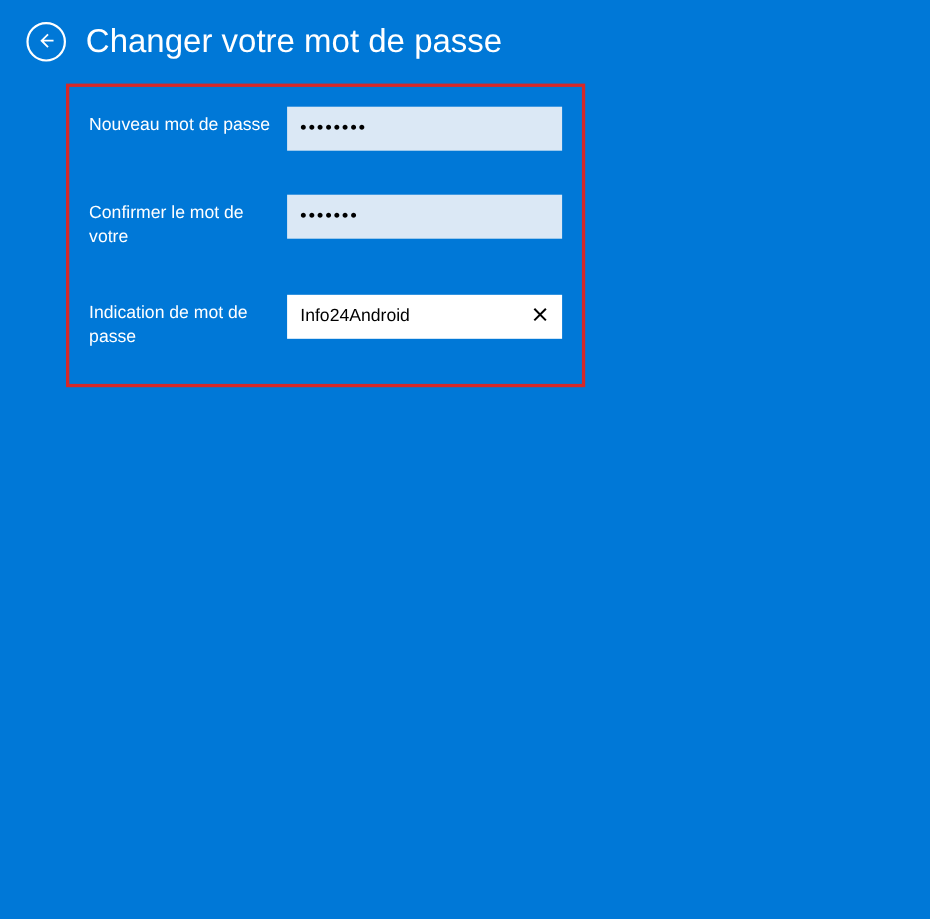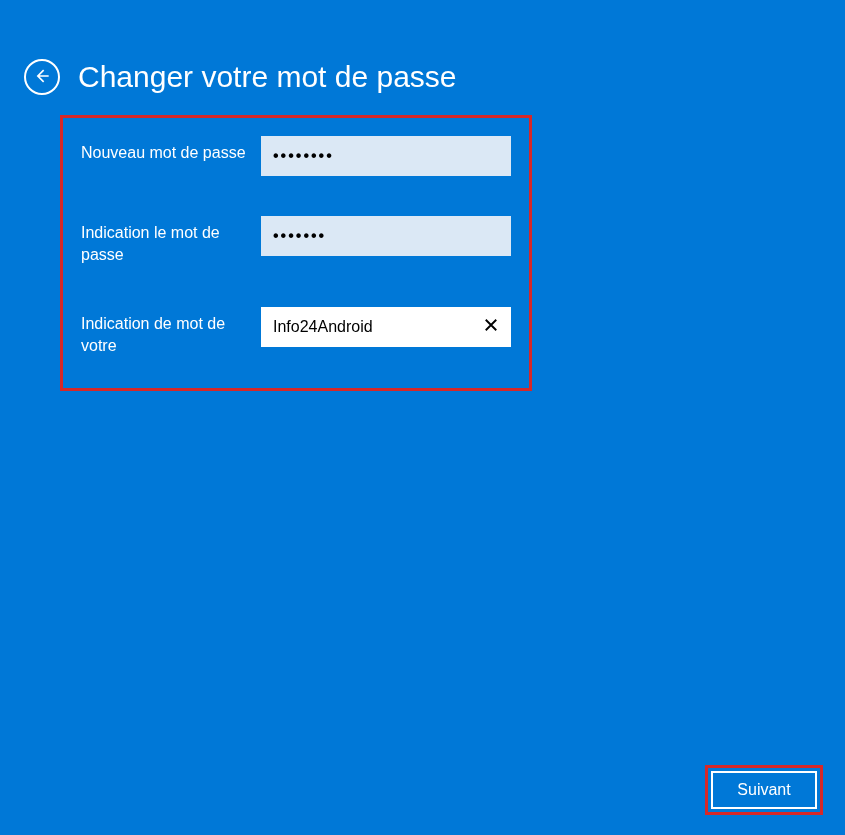--- a/index.html
+++ b/index.html
@@ -14,21 +14,20 @@
       font-family: "Segoe UI", Tahoma, sans-serif;
       color: #ffffff;
       position: relative;
       overflow: hidden;
     }
     .header {
       display: flex;
       align-items: center;
       padding: 20px 24px 12px 24px;
       gap: 18px;
-      margin-top: 39px;
     }
     .back-button {
       width: 36px;
       height: 36px;
       border: 2px solid #ffffff;
       border-radius: 50%;
       display: flex;
       align-items: center;
       justify-content: center;
       cursor: pointer;
@@ -154,37 +153,36 @@
 <div class="form-area">
 
   <div class="form-row">
     <div class="form-label">Nouveau mot de passe</div>
     <div class="form-input-wrap">
       <input type="text" readonly="" class="form-input password" value="••••••••" style="">
     </div>
   </div>
 
   <div class="form-row">
-    <div class="form-label">Indication le mot de passe</div>
+    <div class="form-label">Confirmer le mot de votre</div>
     <div class="form-input-wrap">
       <input type="text" readonly="" class="form-input password" value="•••••••" style="">
     </div>
   </div>
 
   <div class="form-row">
-    <div class="form-label">Indication de mot de votre</div>
+    <div class="form-label">Indication de mot de passe</div>
     <div class="form-input-wrap">
       <input type="text" class="form-input text" value="Info24Android" style="">
       <button class="clear-btn">
         <span>
           <svg viewBox="0 0 24 24">
               <path d="M5 5l14 14M19 5L5 19"></path>
             </svg>
         </span>
       </button>
     </div>
   </div>
 
 </div>
 
 <div class="footer">
-  <button class="btn btn-highlight">Suivant</button>
 </div>
 
 </body></html>

